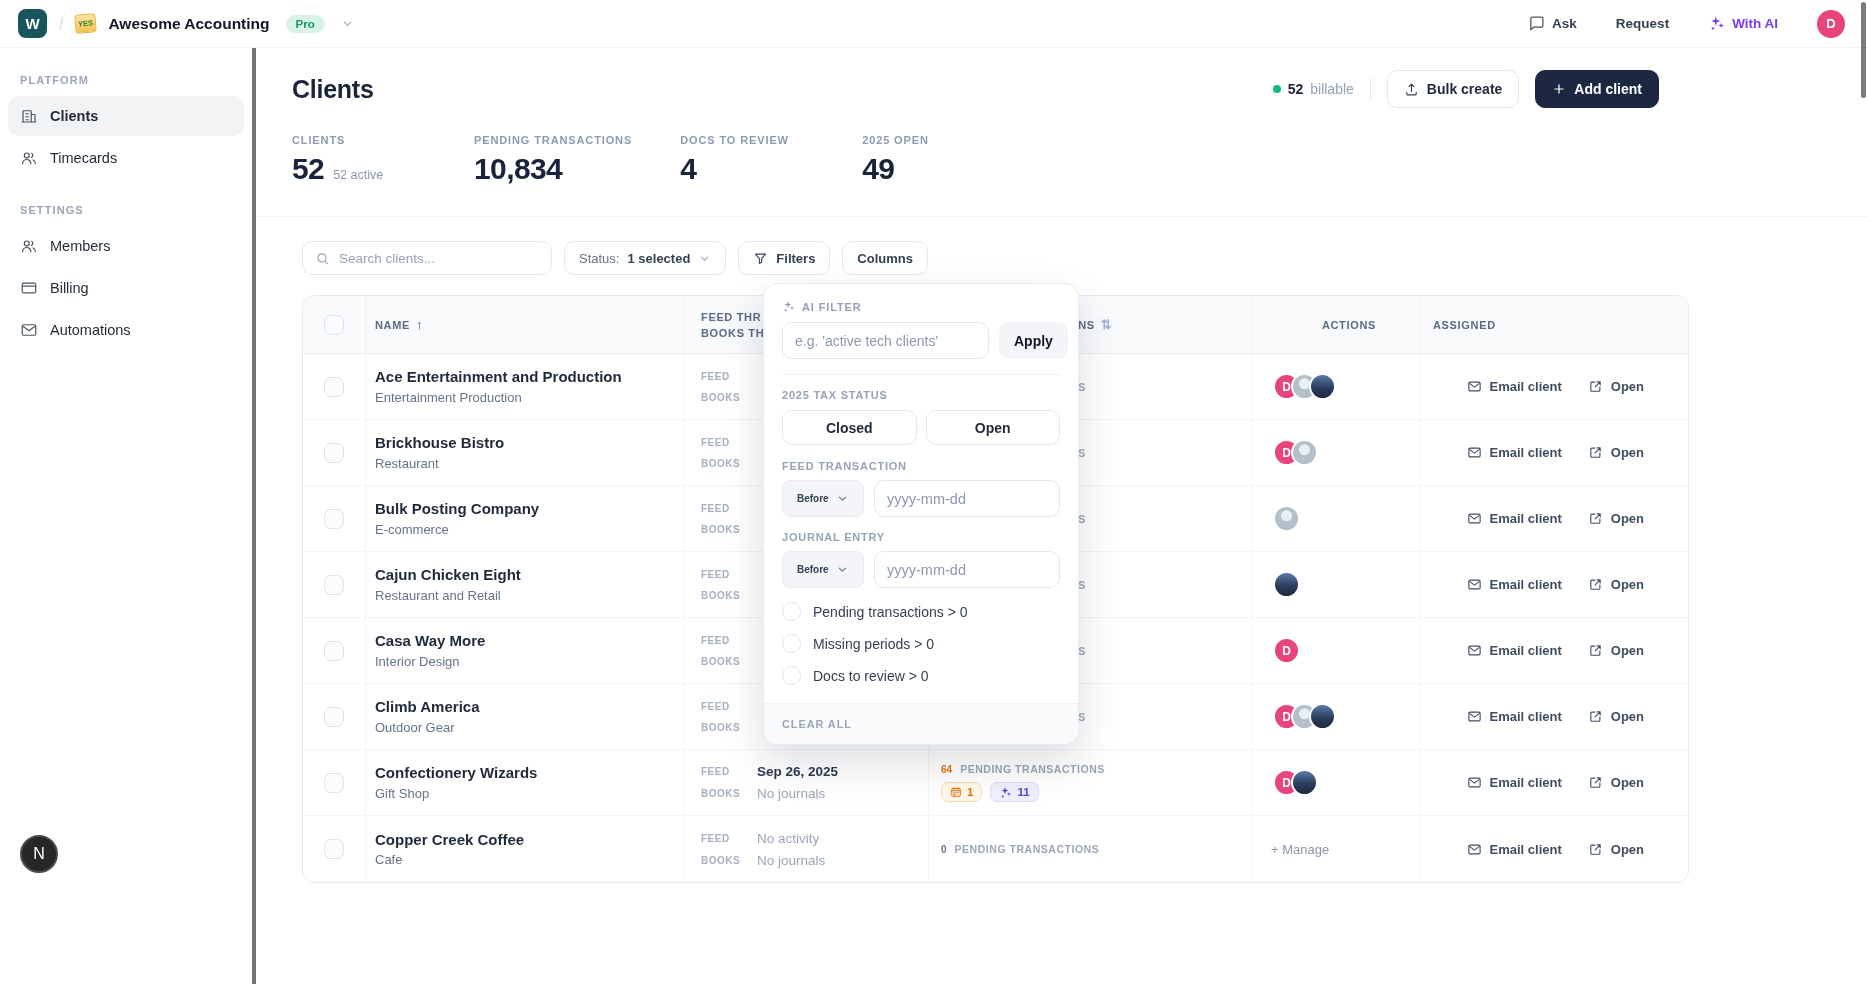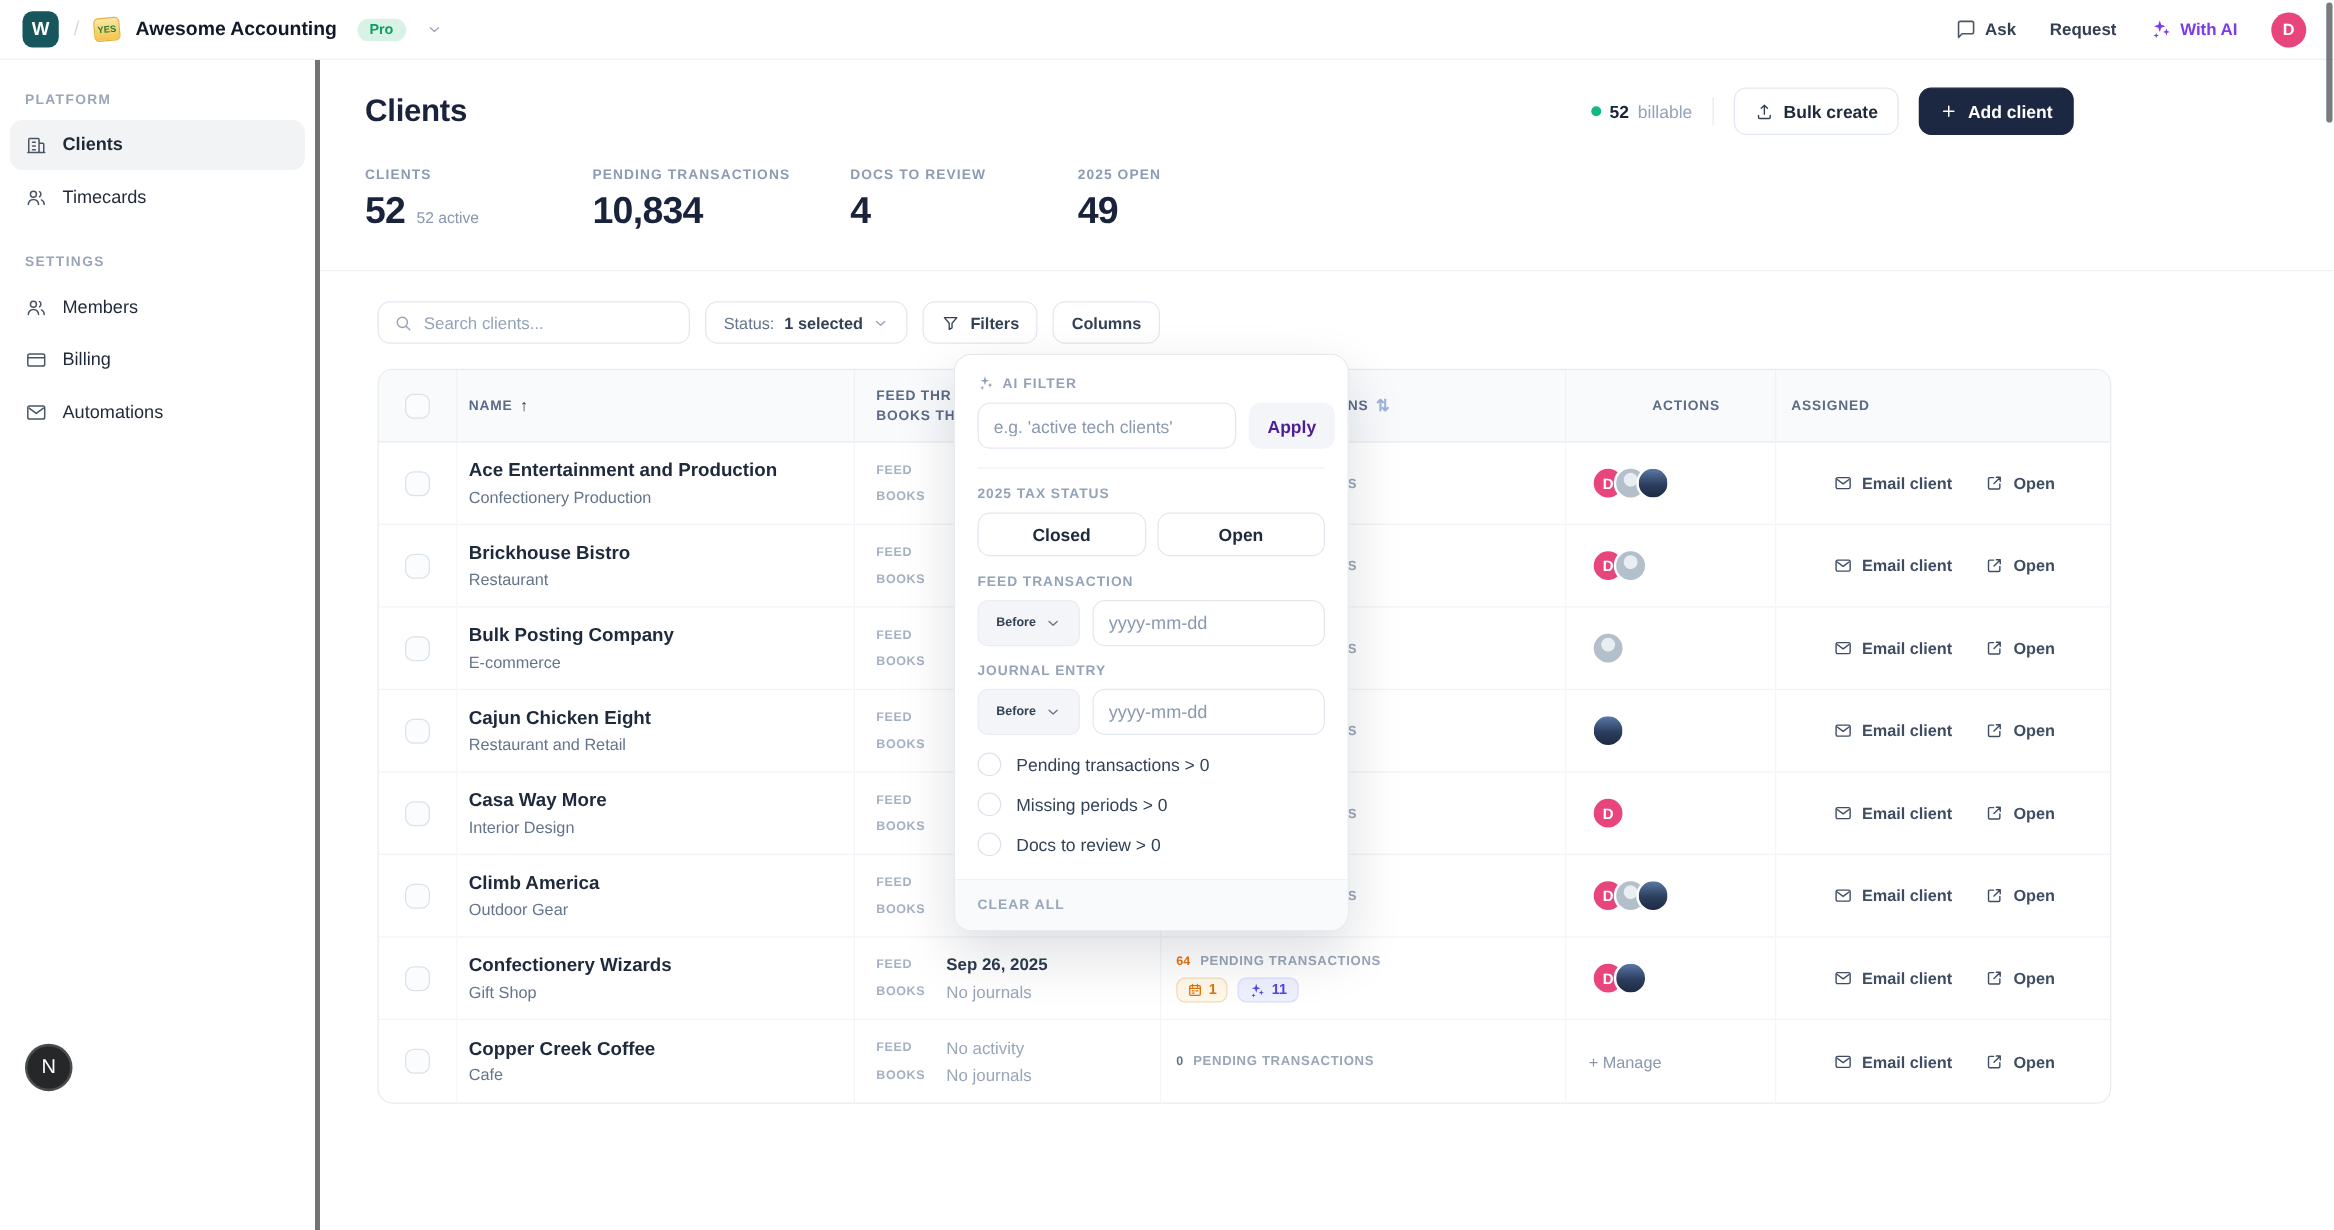--- a/index.html
+++ b/index.html
@@ -14,21 +14,21 @@
   .logo { width:29px; height:29px; border-radius:8px; background:#16565c; color:#fff;
     font-weight:800; font-size:15px; display:flex; align-items:center; justify-content:center; }
   .tb-slash { color:#d5dbe3; font-size:16px; margin:0 2px; }
   .emoji-sticker { display:inline-flex; align-items:center; justify-content:center;
     width:21px; height:19px; border-radius:4px; background:linear-gradient(#fbe6a2,#f4c44e);
     border:1px solid #e3b23c; color:#2e7d32; font-size:7.5px; font-weight:800; transform:rotate(-5deg); }
   .ws-name { font-size:15.5px; font-weight:700; color:#111827; margin-left:2px;text-align:center; }
   .pro-badge { background:#d8f3e6; color:#0f9d63; font-size:11.5px; font-weight:700;
     padding:3px 10px; border-radius:999px; margin-left:6px; }
   .tb-chevron { color:#9aa6b8; margin-left:6px; display:flex; }
-  .tb-right { display:flex; align-items:center; gap:27px; }
+  .tb-right { display:flex; align-items:center; gap:39px; }
   .tb-item { display:flex; align-items:center; gap:7px; font-size:13.5px; font-weight:600;
     color:#343f50; cursor:pointer; }
   .tb-item .icn { display:flex; color:#4b5563; }
   .tb-ai { color:#7c3aed; }
   .tb-ai .icn { color:#7c3aed; }
   .avatar-top { width:28px; height:28px; border-radius:50%; background:#e8457d; color:#fff;
     font-size:13px; font-weight:700; display:flex; align-items:center; justify-content:center; }
 
   .shell { display:flex; height:936px; }
 
@@ -139,21 +139,21 @@
     z-index:40; display:flex; flex-direction:column; }
   .fp-body { padding:16px 18px 0; }
   .fp-ailabel { display:flex; align-items:center; gap:7px; font-size:11px; font-weight:700;
     letter-spacing:.08em; color:#93a1b8; }
   .fp-ailabel .icn { color:#93a1b8; display:flex; }
   .fp-airow { display:flex; gap:10px; margin-top:9px; }
   .fp-airow input { flex:1; height:37px; border:1px solid #e3e8ef; border-radius:10px; padding:0 12px;
     font-size:14px; font-family:inherit; outline:none; color:#1e293b; }
   .fp-airow input::placeholder { color:#8b99b0; }
   .fp-apply { height:37px; padding:0 15px; background:#f3f5f8; border:none; border-radius:10px;
-    color:#4c1d95; font-size:14px; font-weight:600; cursor:pointer; font-family:inherit; }
+    color:#0f172a; font-size:14px; font-weight:600; cursor:pointer; font-family:inherit; }
   .fp-div { border-top:1px solid #eef1f5; margin:15px 0 14px; }
   .fp-sec { font-size:11px; font-weight:700; letter-spacing:.07em; color:#94a3b8; }
   .fp-btnrow { display:flex; gap:9px; margin:9px 0 15px; }
   .fp-btnrow button { flex:1; height:35px; background:#fff; border:1px solid #e3e8ef; border-radius:10px;
     font-size:14px; font-weight:600; color:#1e293b; cursor:pointer; font-family:inherit; }
   .fp-daterow { display:flex; gap:10px; margin:8px 0 14px; }
   .fp-select { display:flex; align-items:center; justify-content:space-between; width:82px; height:37px;
     background:#f3f5f8; border:1px solid #e9edf2; border-radius:8px; padding:0 14px; font-size:10px;
     font-weight:600; color:#334155; cursor:pointer; font-family:inherit; }
   .fp-select .chev { color:#64748b; display:flex; }
@@ -390,21 +390,21 @@
           </div>
         </div>
         <div class="tbody">
             <div class="trow">
               <div class="cell c-check">
                 <span class="cb"></span>
               </div>
               <div class="cell c-name">
                 <div>
                   <div class="client-name">Ace Entertainment and Production</div>
-                  <div class="client-industry">Confectionery Production</div>
+                  <div class="client-industry">Entertainment Production</div>
                 </div>
               </div>
               <div class="cell c-feed">
                 <div class="feed-grid">
                   <span class="fb-label">FEED</span>
                   <span class="fb-val val-muted"></span>
                   <span class="fb-label">BOOKS</span>
                   <span class="fb-val val-muted"></span>
                 </div>
               </div>

